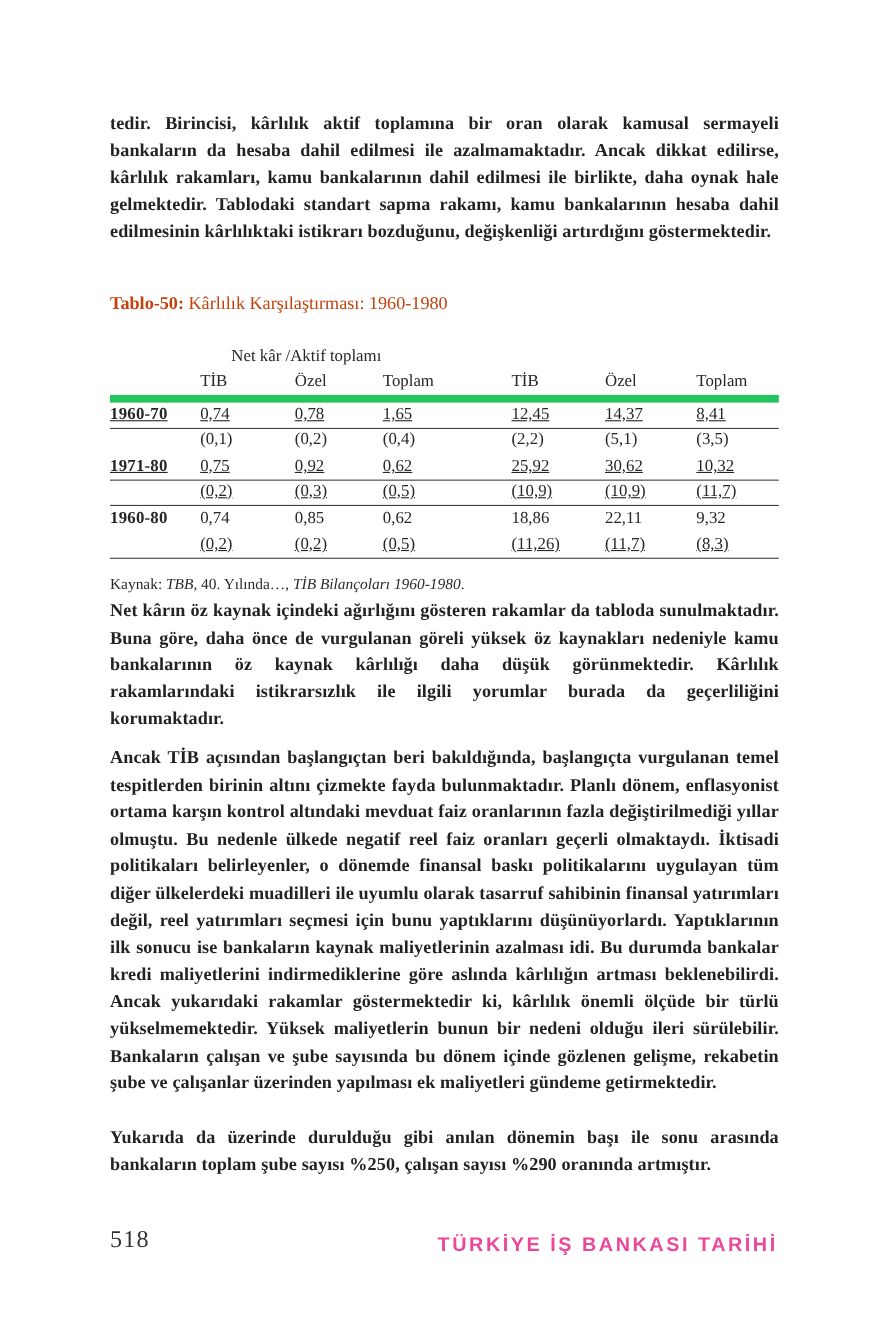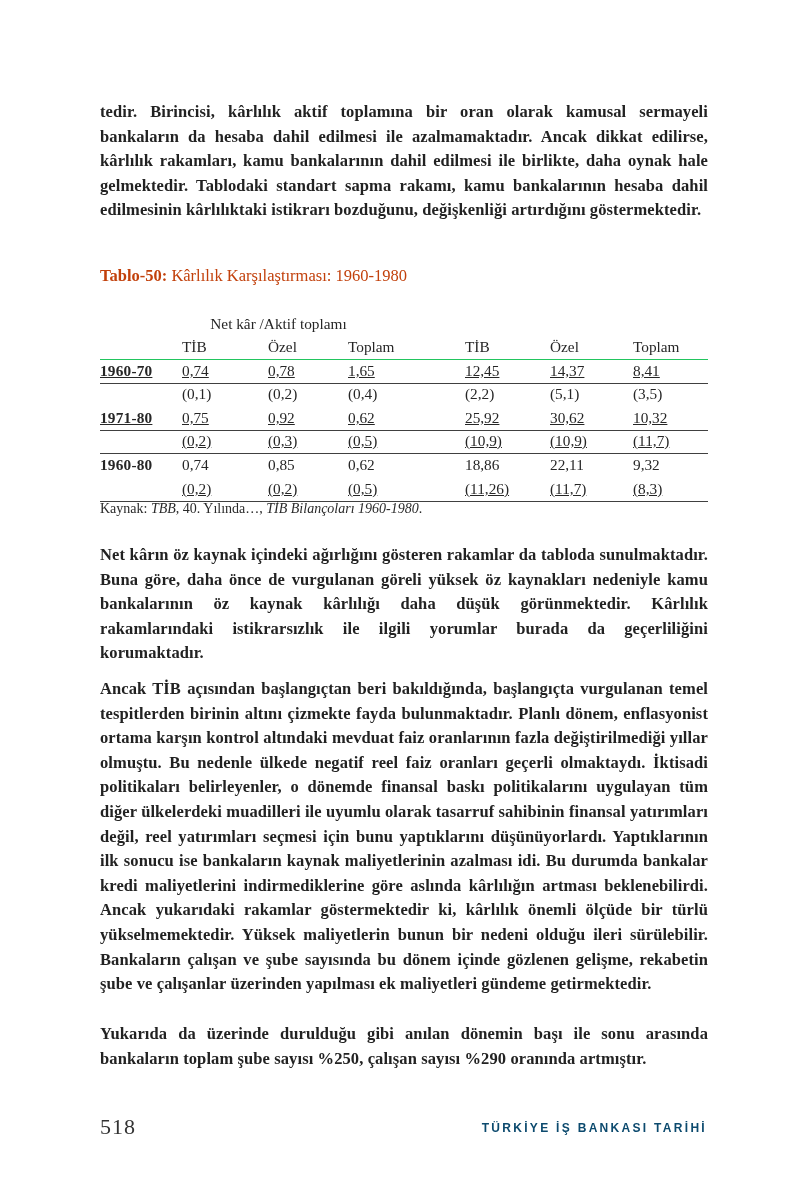--- a/index.html
+++ b/index.html
@@ -20,40 +20,40 @@
   #tblTitle{top:266px;font-size:16.5px;color:#c2410c;}
   #tblTitle .bold{font-weight:bold;}
   
   #tbl{top:310px;font-size:15.3px;color:#262626;}
   .t-row{display:grid;grid-template-columns:82px 86px 80px 117px 85px 83px 1fr;align-items:end;}
   .t-row .cell{white-space:nowrap;}
   .t-grouprow{display:grid;grid-template-columns:82px 283px 1fr;align-items:end;height:23px;gap:18px;}
   .t-grouprow .gh{text-align:center;}
   .t-grouprow .gh.left{padding-right:126px;}
   .t-grouprow .gh.right{padding-right:22px;}
-  .t-subhead{height:26px;border-bottom:1px solid #22c55e;}
+  .t-subhead{height:26px;border-bottom:7px solid #22c55e;}
   .t-row .lbl{font-weight:bold;letter-spacing:.2px;}
   .r-h23{height:23px;}
   .r-h22{height:22px;}
   .r-h24{height:24px;}
   .rule-b{border-bottom:1px solid #404040;text-decoration:underline;}
   .t-row > div{padding-bottom:3px;}
-  #src{top:501px;font-size:14px;color:#2a2a2a;}
+  #src{top:524px;font-size:14px;color:#2a2a2a;}
   #src i{font-style:italic;}
   #p2{top:543px;}
   #p3{top:677px;}
   #p4{top:1022px;}
   #pageNum{
     position:absolute;left:100px;top:1114px;
     font-size:22px;color:#333;letter-spacing:1px;
   }
   #runTitle{
     position:absolute;right:92px;top:1121px;
     font-family:"Liberation Sans","DejaVu Sans",sans-serif;
-    font-size:12px;font-weight:bold;letter-spacing:2.3px;color:#0c4a6e;
+    font-size:18px;font-weight:bold;letter-spacing:2.3px;color:#ec4899;
   }
 </style>
 </head>
 <body>
 
 <div class="page">
 
   <p id="p1" class="block body-par">tedir. Birincisi, kârlılık aktif toplamına bir oran olarak kamusal sermayeli bankaların da hesaba dahil edilmesi ile azalmamaktadır. Ancak dikkat edilirse, kârlılık rakamları, kamu bankalarının dahil edilmesi ile birlikte, daha oynak hale gelmektedir. Tablodaki standart sapma rakamı, kamu bankalarının hesaba dahil edilmesinin kârlılıktaki istikrarı bozduğunu, değişkenliği artırdığını göstermektedir.</p>
 
   <div id="tblTitle" class="block">

